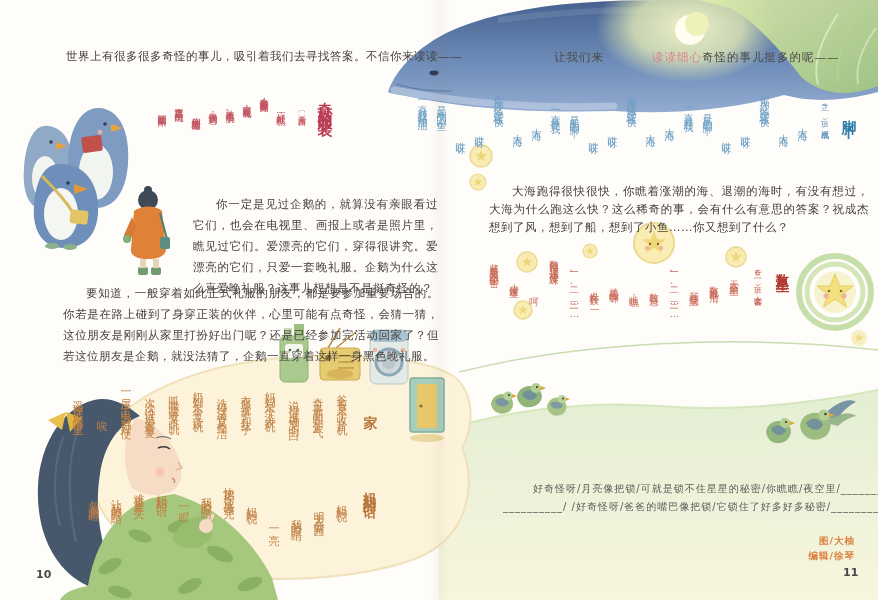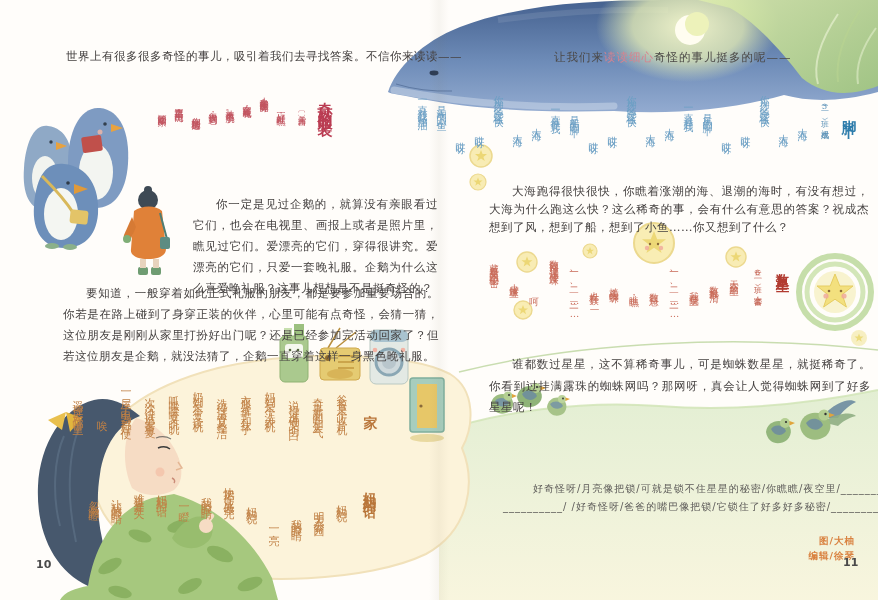--- a/index.html
+++ b/index.html
@@ -39,31 +39,31 @@
   .p-home{left:108px;top:383px;width:272px;height:135px;gap:9px;}
   .p-home .vcol{font-size:11px;letter-spacing:5px;color:#c08045;}
   .p-home .vtitle{font-size:14px;letter-spacing:4px;color:#b9763a;}
   
   .p-mother{left:128px;top:476px;width:250px;height:110px;gap:7.5px;}
   .p-mother .vcol{font-size:11px;letter-spacing:3.5px;color:#c08045;}
   .p-mother .vtitle{font-size:13px;letter-spacing:4px;color:#b9763a;}
   
   #rp-header{left:554px;top:50px;font-size:11.5px;letter-spacing:1px;color:#4b4846;
              font-family:"DejaVu Serif","Liberation Serif",serif;white-space:nowrap;}
-  #rp-header .hl{color:#d8838e;}
+  #rp-header .hl{color:#d8838e;margin-left:48px;}
   
   .prompt-line{position:absolute;left:503px;width:360px;font-size:10px;line-height:18px;
                color:#5c5a58;letter-spacing:1px;white-space:nowrap;}
   #prompt1{top:480px;text-indent:3em;}
   #prompt2{top:498px;}
   #prompt3{top:516px;}
   
   .credit{position:absolute;left:755px;width:100px;text-align:right;font-size:9.5px;
           line-height:15px;color:#d9813f;letter-spacing:1px;font-weight:bold;}
-  .pagenum{position:absolute;font-size:11px;color:#4a4a4a;font-weight:bold;}
+  .pagenum{position:absolute;font-size:11px;color:#4a4a4a;font-weight:bold;margin-top:10px;}
   
   #fold{left:429px;top:0;width:20px;height:600px;
         background:linear-gradient(90deg,rgba(120,110,80,0) 0%,rgba(120,110,80,.06) 50%,rgba(120,110,80,0) 100%);}
 </style>
 </head>
 <body>
 
 <div id="spread">
 
   <svg style="left:439px;top:328px;width:439px;height:272px" viewBox="0 0 439 272" width="439" height="272">
@@ -409,21 +409,20 @@
     <div class="vcol" style="--o:48px">瞧瞧，</div>
     <div class="vcol" style="--o:40px">墙头蜘蛛，</div>
     <div class="vcol" style="--o:44px">也在数——</div>
     <div class="vcol" style="--o:26px">一、二、三……</div>
     <div class="vcol" style="--o:12px">数得网上挂满小露珠</div>
     <div class="vcol" style="--o:50px">呵</div>
     <div class="vcol" style="--o:36px">小露珠里</div>
     <div class="vcol" style="--o:16px">藏着星星的小秘密</div>
   </div>
 
-  <div class="para" style="left:489px;top:354px;width:382px;line-height:21.5px">谁都数过星星，这不算稀奇事儿，可是蜘蛛数星星，就挺稀奇了。你看到过挂满露珠的蜘蛛网吗？那网呀，真会让人觉得蜘蛛网到了好多星星呢！</div>
 
   <div id="prompt1" class="prompt-line">好奇怪呀/月亮像把锁/可就是锁不住星星的秘密/你瞧瞧/夜空里/________/</div>
   <div id="prompt2" class="prompt-line">__________/ /好奇怪呀/爸爸的嘴巴像把锁/它锁住了好多好多秘密/________/</div>
 
   <div class="credit" style="top:533px">图/大柚</div>
   <div class="credit" style="top:548px">编辑/徐琴</div>
 
   <div class="pagenum" style="left:843px;top:556px">11</div>
 
 </div>

